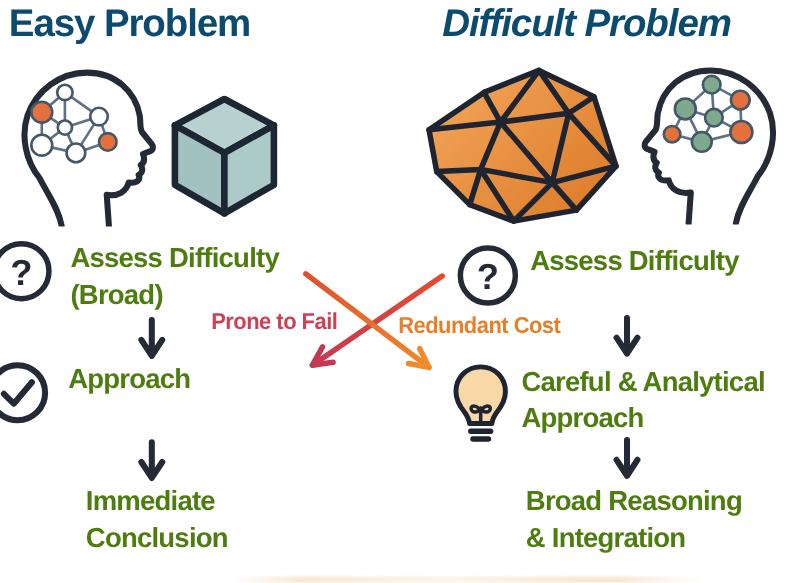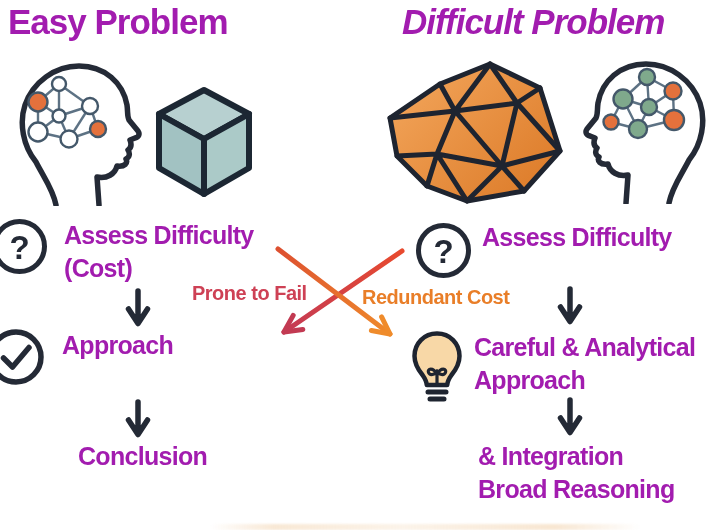--- a/index.html
+++ b/index.html
@@ -2,32 +2,32 @@
 <html><head>
 <meta charset="utf-8">
 <style>
   html,body{margin:0;padding:0;background:#fff;}
   #canvas{
     position:relative;width:720px;height:530px;background:#ffffff;
     overflow:hidden;font-family:"Liberation Sans",sans-serif;color:#1e2534;
   }
   .title{
     position:absolute;margin:0;font-size:35px;font-weight:bold;
-    letter-spacing:-1px;color:#a21caf;white-space:nowrap;
+    letter-spacing:-1px;color:#0c4a6e;white-space:nowrap;
   }
   .easy-title{left:8px;top:2px;}
   .difficult-title{left:402px;top:2px;font-style:italic;}
   .icon{position:absolute;}
   .head-left{left:10px;top:56px;}
   .cube{left:152px;top:82px;}
   .icosa{left:372px;top:56px;}
   .head-right{left:583px;top:54px;}
   .step-text{
     position:absolute;font-size:25px;font-weight:bold;line-height:33px;
-    letter-spacing:-0.7px;color:#a21caf;white-space:nowrap;
+    letter-spacing:-0.7px;color:#4d7c0f;white-space:nowrap;
   }
   .qcircle{
     position:absolute;width:45px;height:45px;border:5px solid #242a36;
     border-radius:50%;display:flex;align-items:center;justify-content:center;
     background:#fff;
   }
   .qcircle span{font-size:33px;font-weight:bold;color:#242a36;line-height:1;margin-top:2px;}
   .q-left{left:-8px;top:219px;}
   .q-right{left:416px;top:223px;}
   .down-arrow{position:absolute;}
@@ -127,40 +127,41 @@
       <circle cx="28" cy="68" r="7.5" fill="#e4713c"></circle>
       <circle cx="55" cy="75" r="9" fill="#7fa98c"></circle>
     </g>
   </svg>
 
   <div class="qcircle q-left">
     <span>?</span>
   </div>
   <div class="step-text" style="left:64px;top:219px;">
     <div>Assess Difficulty</div>
-    <div>(Cost)</div>
+    <div>(Broad)</div>
   </div>
 
   <svg class="down-arrow" style="left:124px;top:288px;" width="28" height="42" viewBox="0 0 28 42">
     <path d="M14,3 L14,29 M4.5,21 L14,35.5 L23.5,21" fill="none" stroke="#242a36" stroke-width="5.5" stroke-linecap="round" stroke-linejoin="round"></path>
   </svg>
 
   <svg class="icon" style="left:-13px;top:328px;" width="58" height="58" viewBox="0 0 58 58">
     <circle cx="29" cy="29" r="25" fill="#ffffff" stroke="#242a36" stroke-width="5.5"></circle>
     <path d="M16.5,30 L25.5,39 L42,19.5" fill="none" stroke="#242a36" stroke-width="5.5" stroke-linecap="round" stroke-linejoin="round"></path>
   </svg>
   <div class="step-text" style="left:62px;top:329px;">
     <div>Approach</div>
   </div>
 
   <svg class="down-arrow" style="left:124px;top:399px;" width="28" height="42" viewBox="0 0 28 42">
     <path d="M14,3 L14,29 M4.5,21 L14,35.5 L23.5,21" fill="none" stroke="#242a36" stroke-width="5.5" stroke-linecap="round" stroke-linejoin="round"></path>
   </svg>
 
   <div class="step-text" style="left:78px;top:440px;">
+    <div>Immediate</div>
     <div>Conclusion</div>
   </div>
 
   <div class="qcircle q-right">
     <span>?</span>
   </div>
   <div class="step-text" style="left:482px;top:221px;">
     <div>Assess Difficulty</div>
   </div>
 
@@ -176,22 +177,22 @@
   <div class="step-text" style="left:474px;top:331px;">
     <div>Careful &amp; Analytical</div>
     <div>Approach</div>
   </div>
 
   <svg class="down-arrow" style="left:556px;top:397px;" width="28" height="42" viewBox="0 0 28 42">
     <path d="M14,3 L14,29 M4.5,21 L14,35.5 L23.5,21" fill="none" stroke="#242a36" stroke-width="5.5" stroke-linecap="round" stroke-linejoin="round"></path>
   </svg>
 
   <div class="step-text" style="left:478px;top:440px;">
+    <div>Broad Reasoning</div>
     <div>&amp; Integration</div>
-    <div>Broad Reasoning</div>
   </div>
 
   <svg class="overlay" width="720" height="530" viewBox="0 0 720 530">
     <defs>
       <linearGradient id="gradFail" gradientUnits="userSpaceOnUse" x1="402" y1="251" x2="284" y2="332">
         <stop offset="0" stop-color="#e84a2e"></stop>
         <stop offset="1" stop-color="#c43a55"></stop>
       </linearGradient>
       <linearGradient id="gradCost" gradientUnits="userSpaceOnUse" x1="278" y1="249" x2="390" y2="334">
         <stop offset="0" stop-color="#dd5030"></stop>

